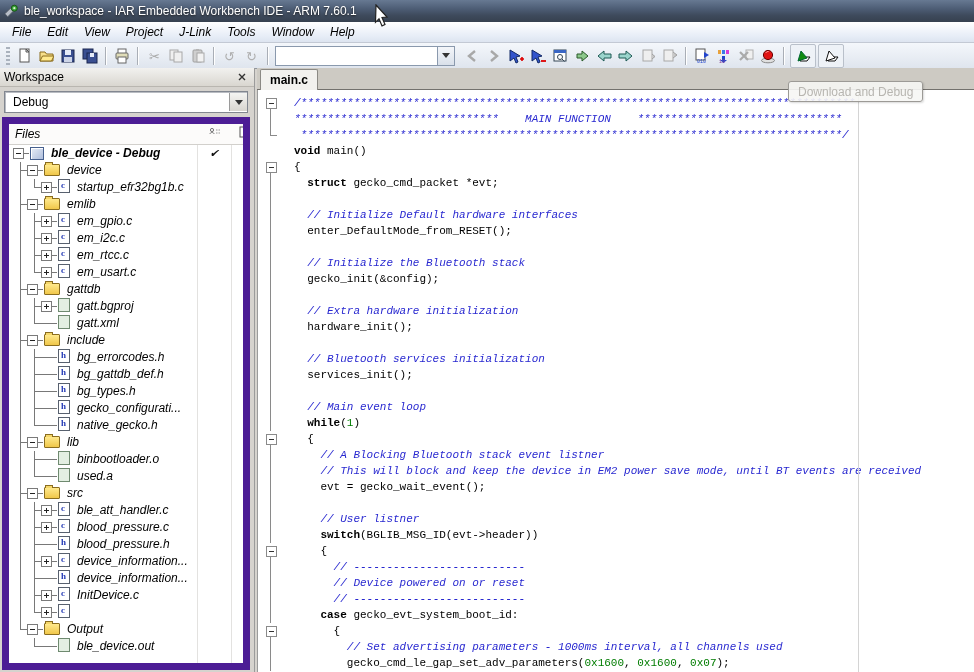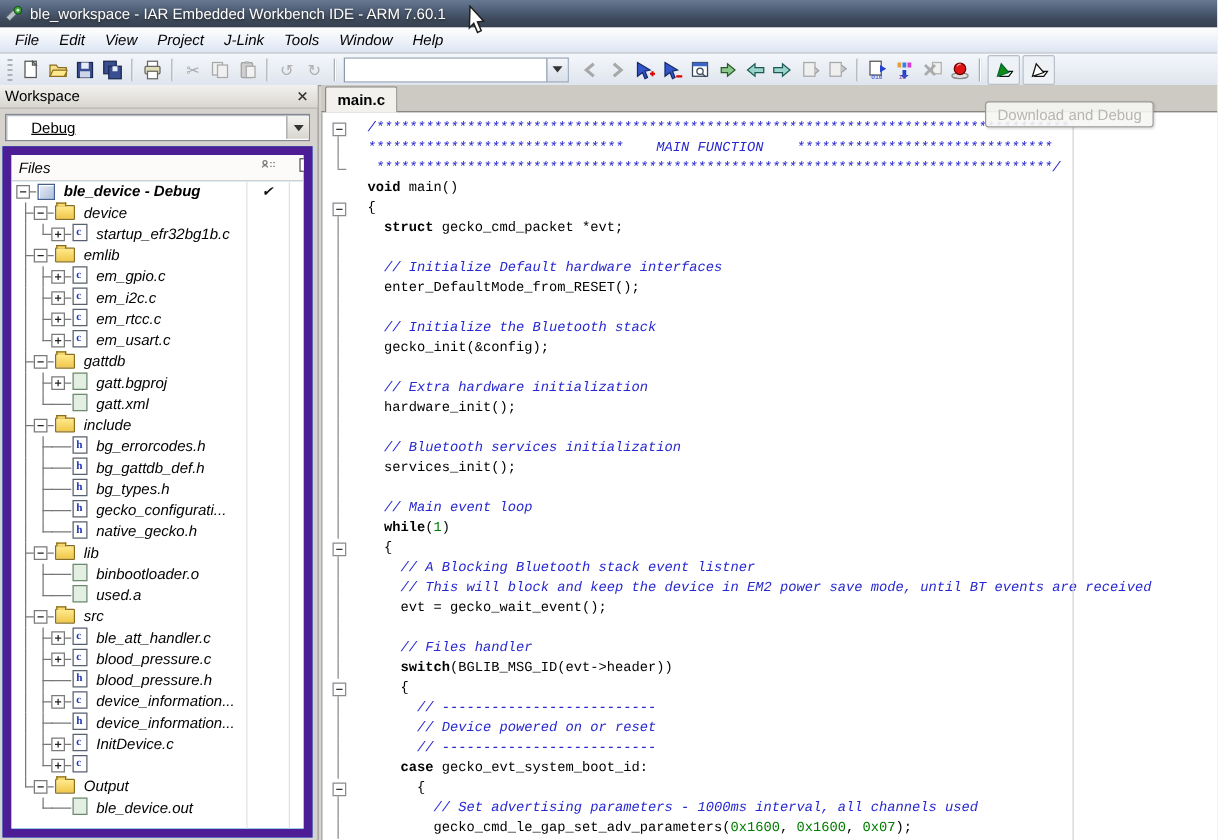--- a/index.html
+++ b/index.html
@@ -38,21 +38,21 @@
   .content{position:absolute;left:0;top:68px;right:0;bottom:0;}
 
   
   .wsp{position:absolute;left:0;top:0;width:254px;bottom:0;background:#d6d3ce;border-right:1px solid #9b9b9b;}
   .wsp-header{height:18px;background:linear-gradient(180deg,#f2f1ef,#d9d6d0);
     border-bottom:1px solid #b9b6b0;display:flex;align-items:center;padding:0 4px;}
   .wsp-header .t{flex:1;}
   .wsp-close{width:14px;height:13px;display:flex;align-items:center;justify-content:center;border:1px solid transparent;}
   .wsp-combo{position:absolute;left:4px;right:6px;top:23px;height:20px;background:#fff;
     border:1px solid #828790;box-shadow:inset 1px 1px 0 #b9bcc2;display:flex;align-items:center;}
-  .wsp-combo .v{flex:1;padding-left:20px;text-decoration:underline;}
+  .wsp-combo .v{flex:1;padding-left:8px;}
   .wsp-combo .drop{width:17px;height:18px;background:linear-gradient(180deg,#f4f4f2,#d8d5cf);
     border-left:1px solid #9a9a9a;display:flex;align-items:center;justify-content:center;}
   .filesbox{position:absolute;left:2px;right:4px;top:49px;bottom:2px;background:#0ea5e9;
     border:7px solid #4c1d95;overflow:hidden;font-style:italic;}
   .files-header{height:20px;border-bottom:1px solid #d2d0cc;background:#fcfbfa;position:relative;}
   .files-header .fh-label{position:absolute;left:6px;top:3px;}
   .fh-icon{position:absolute;top:2px;}
   .tree{position:absolute;left:0;right:0;top:21px;bottom:0;background:#fff;}
   .gridcol{position:absolute;top:0;bottom:0;border-left:1px solid #e3e2e0;pointer-events:none;
     background:repeating-linear-gradient(180deg,transparent 0 16px,#ececea 16px 17px);z-index:5;}
@@ -776,21 +776,21 @@
           <div class="cl">
             <span class="fold">
               <span class="fvl"></span>
             </span>
             <span class="ct"> </span>
           </div>
           <div class="cl">
             <span class="fold">
               <span class="fvl"></span>
             </span>
-            <span class="ct"><span>    </span><span class="c">// Files handler</span></span>
+            <span class="ct"><span>    </span><span class="c">// User listner</span></span>
           </div>
           <div class="cl">
             <span class="fold">
               <span class="fvl"></span>
             </span>
             <span class="ct"><span>    </span><span class="k">switch</span><span>(BGLIB_MSG_ID(evt-&gt;header))</span></span>
           </div>
           <div class="cl">
             <span class="fold">
               <span class="fvl lower"></span>

